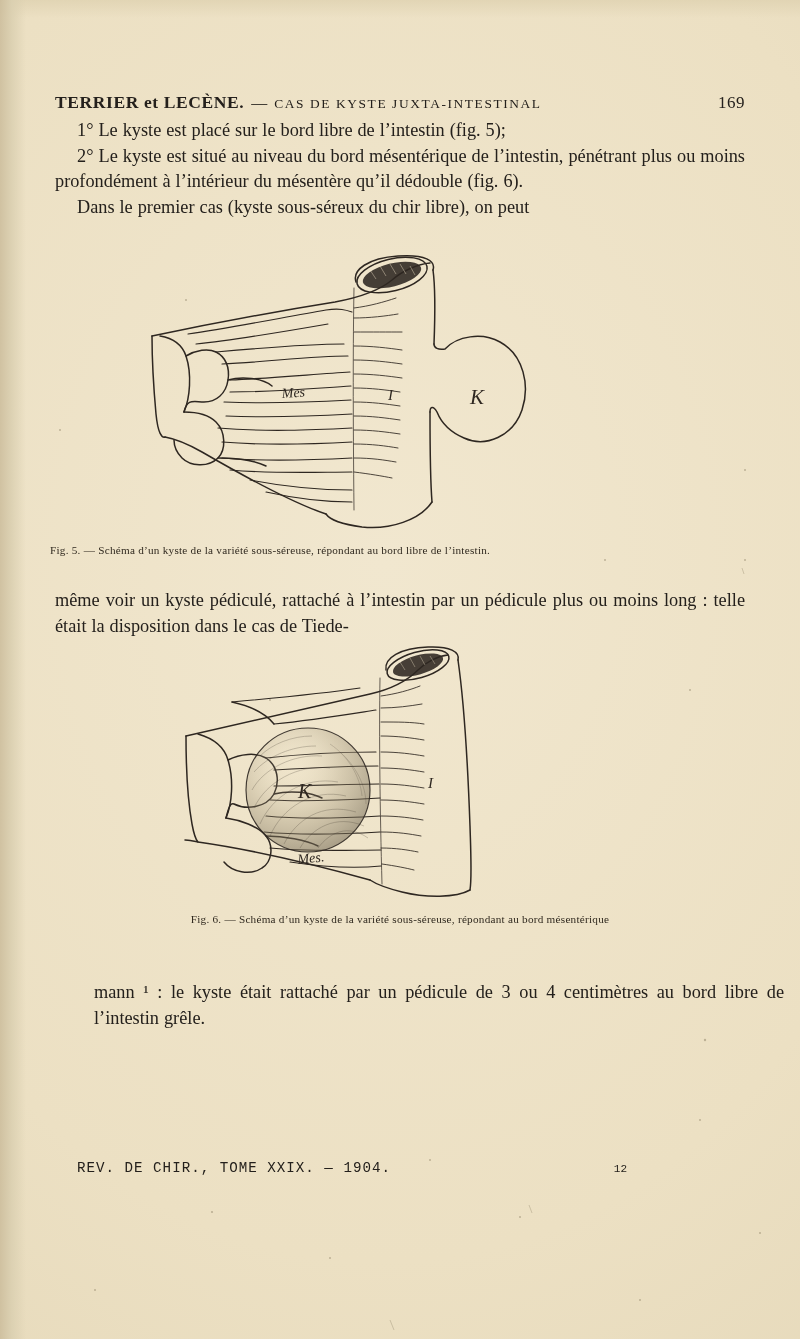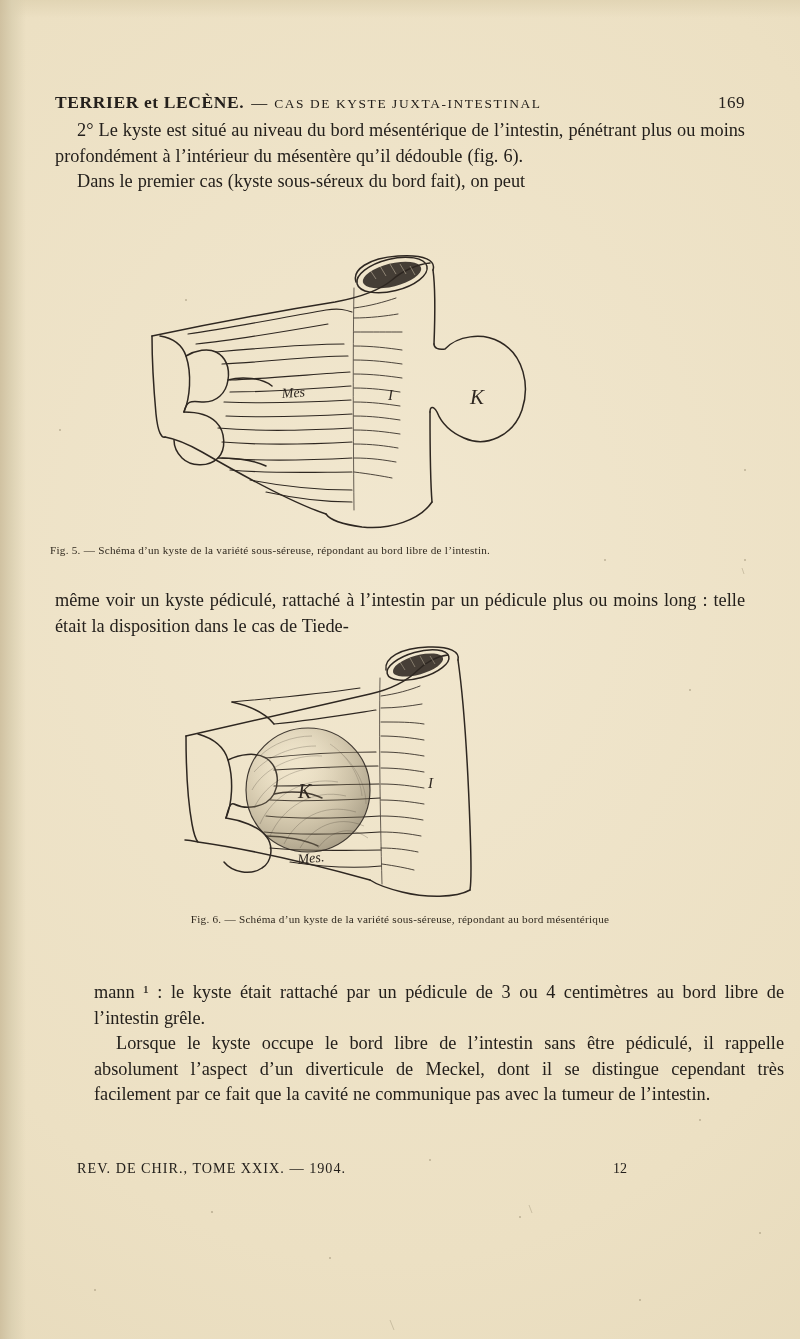--- a/index.html
+++ b/index.html
@@ -86,25 +86,26 @@
     position:absolute;left:55px;top:1122px;width:150px;
     border-top:1px solid #6b6352;opacity:0;
   }
   #footnote{
     top:1131px;font-size:12.6px;line-height:17px;letter-spacing:.2px;
   }
   #footnote .it{font-style:italic;}
   #footer{
     top:1160px;display:flex;align-items:baseline;
     padding-left:22px;
+    font-family:Liberation Mono, monospace;
   }
   #footer .fl{
     font-size:14.2px;letter-spacing:1px;text-transform:uppercase;
   }
-  #footer .sig{margin-left:auto;font-size:14px;padding-right:140px;}
+  #footer .sig{margin-left:auto;font-size:11px;padding-right:140px;}
 
   
   .figwrap{position:absolute;}
   #fig5{left:130px;top:252px;width:560px;height:285px;}
   #fig6{left:180px;top:640px;width:470px;height:262px;}
   .figsvg{display:block;width:100%;height:100%;}
   .ink{fill:none;stroke:#2e2721;stroke-linecap:round;stroke-linejoin:round;}
   .ink-thin{stroke-width:1.15;}
   .ink-med{stroke-width:1.5;}
   .ink-fine{stroke-width:.85;}
@@ -146,22 +147,23 @@
 <div id="page">
 
   <div class="col" id="runhead">
     <span class="authors">TERRIER et LECÈNE.</span>
     <span class="dash">—</span>
     <span class="title">CAS DE KYSTE JUXTA-INTESTINAL</span>
     <span class="pageno">169</span>
   </div>
 
   <div class="col body" id="para1">
+    <p class="ind">1° Le kyste est placé sur le bord libre de l’intestin (fig. 5);</p>
     <p class="ind">2° Le kyste est situé au niveau du bord mésentérique de l’intestin, pénétrant plus ou moins profondément à l’intérieur du mésentère qu’il dédouble (fig. 6).</p>
-    <p class="ind">Dans le premier cas (kyste sous-séreux du bord fait), on peut</p>
+    <p class="ind">Dans le premier cas (kyste sous-séreux du chir libre), on peut</p>
   </div>
 
   <div class="figwrap" id="fig5">
     <svg class="figsvg" viewBox="0 0 560 285" preserveAspectRatio="xMidYMid meet">
 
       <g class="ink ink-med">
 
         <path d="M22,84 C60,76 130,62 205,50 C232,45 250,38 262,28
                  C272,19 288,12 300,11"></path>
 
@@ -363,21 +365,20 @@
       <text class="lbl" x="248" y="148" font-size="15">I</text>
     </svg>
   </div>
 
   <div class="caption" id="cap6" style="position:absolute;">
     <div>Fig. 6. — Schéma d’un kyste de la variété sous-séreuse, répondant au bord mésentérique</div>
   </div>
 
   <div class="col body" id="para3">
     <p>mann ¹ : le kyste était rattaché par un pédicule de 3 ou 4 centimètres au bord libre de l’intestin grêle.</p>
-    <p class="ind">Lorsque le kyste occupe le bord libre de l’intestin sans être pédiculé, il rappelle absolument l’aspect d’un diverticule de Meckel, dont il se distingue cependant très facilement par ce fait que la cavité ne communique pas avec la tumeur de l’intestin.</p>
   </div>
 
   <div id="rule"></div>
 
 
   <div class="col" id="footer">
     <span class="fl">Rev. de chir., tome XXIX. — 1904.</span>
     <span class="sig">12</span>
   </div>
 

